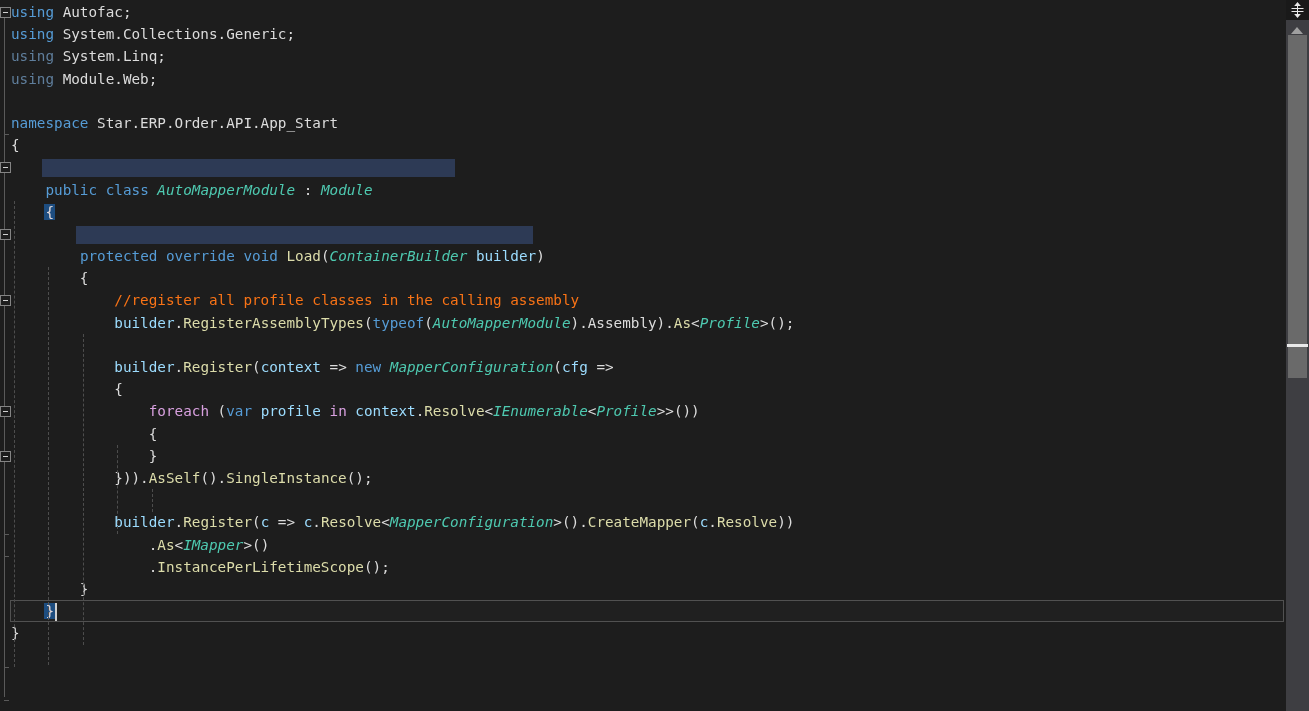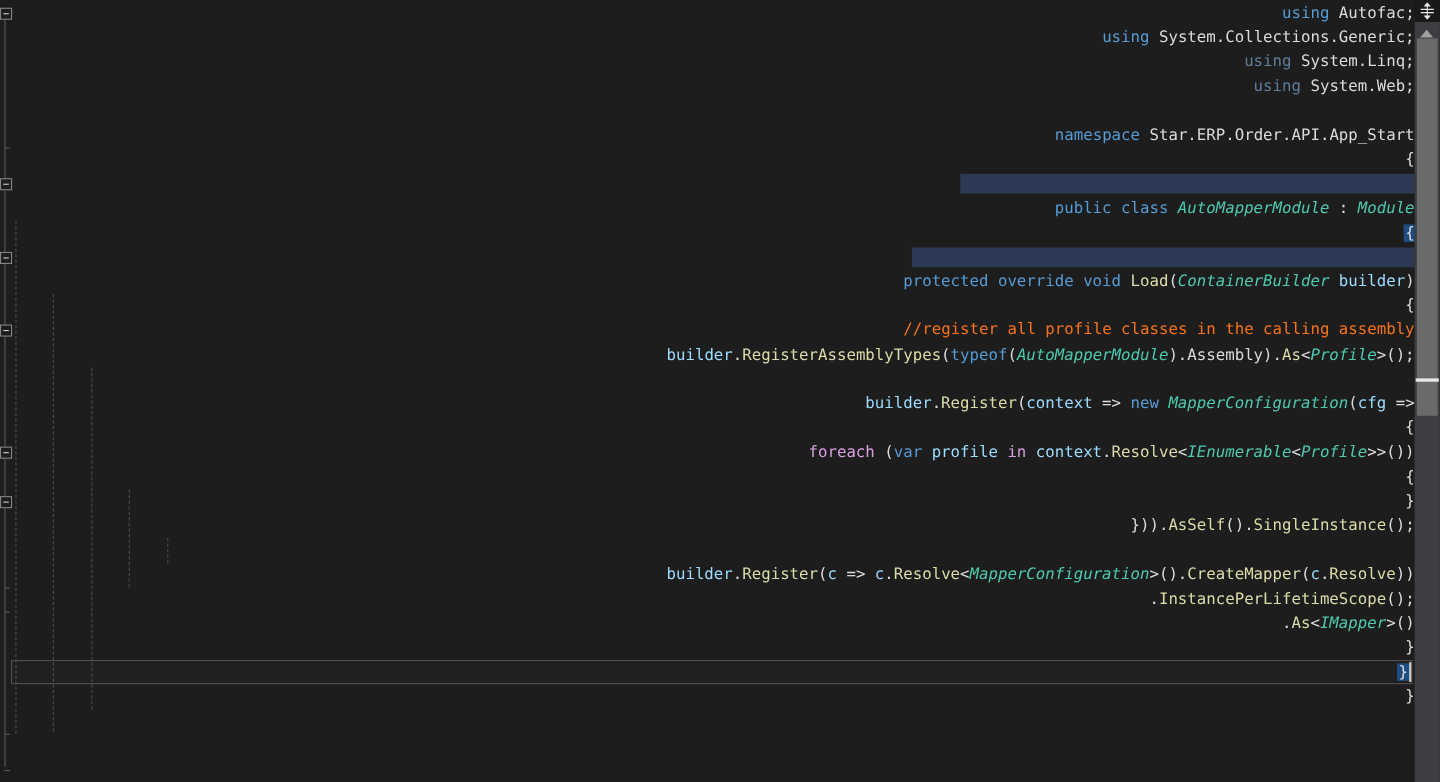--- a/index.html
+++ b/index.html
@@ -10,21 +10,20 @@
     overflow:hidden;
     font-family:"DejaVu Sans Mono","Liberation Mono",monospace;
     font-size:14.3px;
     color:#dcdcdc;
   }
   .code-area{position:absolute;left:0;top:1px;width:1286px;}
   .line{
     height:22.2px;line-height:22.2px;
     white-space:pre;
     padding-left:11px;
-    text-align:right;
   }
   .line.current{
     margin-left:10px;
     width:1274px;
     box-sizing:border-box;
     border:1px solid #515151;
     background:#202020;
     padding-left:0;
     line-height:20.2px;
   }
@@ -73,43 +72,43 @@
 </style>
 </head>
 <body>
 
 <div class="editor">
 
   <div class="code-area" id="code-area">
       <div class="line"><span class="tk-k">using</span><span class="tk-pl"> Autofac;</span></div>
       <div class="line"><span class="tk-k">using</span><span class="tk-pl"> System.Collections.Generic;</span></div>
       <div class="line"><span class="tk-kd">using</span><span class="tk-pl"> System.Linq;</span></div>
-      <div class="line"><span class="tk-kd">using</span><span class="tk-pl"> System.Web;</span></div>
+      <div class="line"><span class="tk-kd">using</span><span class="tk-pl"> Module.Web;</span></div>
       <div class="line"></div>
       <div class="line"><span class="tk-k">namespace</span><span class="tk-pl"> Star.ERP.Order.API.App_Start</span></div>
       <div class="line"><span class="tk-pl">{</span></div>
       <div class="line"><span class="selbar" style="margin-left: 31px; width: 413px;"></span></div>
       <div class="line"><span class="tk-pl">    </span><span class="tk-k">public</span><span class="tk-pl"> </span><span class="tk-k">class</span><span class="tk-pl"> </span><span class="tk-t">AutoMapperModule</span><span class="tk-pl"> : </span><span class="tk-t">Module</span></div>
       <div class="line"><span class="tk-pl">    </span><span class="tk-bh">{</span></div>
       <div class="line"><span class="selbar" style="margin-left: 65px; width: 457px;"></span></div>
       <div class="line"><span class="tk-pl">        </span><span class="tk-k">protected</span><span class="tk-pl"> </span><span class="tk-k">override</span><span class="tk-pl"> </span><span class="tk-k">void</span><span class="tk-pl"> </span><span class="tk-m">Load</span><span class="tk-pl">(</span><span class="tk-t">ContainerBuilder</span><span class="tk-pl"> </span><span class="tk-p">builder</span><span class="tk-pl">)</span></div>
       <div class="line"><span class="tk-pl">        {</span></div>
       <div class="line"><span class="tk-pl">            </span><span class="tk-cm">//register all profile classes in the calling assembly</span></div>
       <div class="line"><span class="tk-pl">            </span><span class="tk-p">builder</span><span class="tk-pl">.</span><span class="tk-m">RegisterAssemblyTypes</span><span class="tk-pl">(</span><span class="tk-k">typeof</span><span class="tk-pl">(</span><span class="tk-t">AutoMapperModule</span><span class="tk-pl">).Assembly).</span><span class="tk-m">As</span><span class="tk-pl">&lt;</span><span class="tk-t">Profile</span><span class="tk-pl">&gt;();</span></div>
       <div class="line"></div>
       <div class="line"><span class="tk-pl">            </span><span class="tk-p">builder</span><span class="tk-pl">.</span><span class="tk-m">Register</span><span class="tk-pl">(</span><span class="tk-p">context</span><span class="tk-pl"> =&gt; </span><span class="tk-k">new</span><span class="tk-pl"> </span><span class="tk-t">MapperConfiguration</span><span class="tk-pl">(</span><span class="tk-p">cfg</span><span class="tk-pl"> =&gt;</span></div>
       <div class="line"><span class="tk-pl">            {</span></div>
       <div class="line"><span class="tk-pl">                </span><span class="tk-ct">foreach</span><span class="tk-pl"> (</span><span class="tk-k">var</span><span class="tk-pl"> </span><span class="tk-p">profile</span><span class="tk-pl"> </span><span class="tk-ct">in</span><span class="tk-pl"> </span><span class="tk-p">context</span><span class="tk-pl">.</span><span class="tk-m">Resolve</span><span class="tk-pl">&lt;</span><span class="tk-t">IEnumerable</span><span class="tk-pl">&lt;</span><span class="tk-t">Profile</span><span class="tk-pl">&gt;&gt;())</span></div>
       <div class="line"><span class="tk-pl">                {</span></div>
       <div class="line"><span class="tk-pl">                }</span></div>
       <div class="line"><span class="tk-pl">            })).</span><span class="tk-m">AsSelf</span><span class="tk-pl">().</span><span class="tk-m">SingleInstance</span><span class="tk-pl">();</span></div>
       <div class="line"></div>
       <div class="line"><span class="tk-pl">            </span><span class="tk-p">builder</span><span class="tk-pl">.</span><span class="tk-m">Register</span><span class="tk-pl">(</span><span class="tk-p">c</span><span class="tk-pl"> =&gt; </span><span class="tk-p">c</span><span class="tk-pl">.</span><span class="tk-m">Resolve</span><span class="tk-pl">&lt;</span><span class="tk-t">MapperConfiguration</span><span class="tk-pl">&gt;().</span><span class="tk-m">CreateMapper</span><span class="tk-pl">(</span><span class="tk-p">c</span><span class="tk-pl">.</span><span class="tk-m">Resolve</span><span class="tk-pl">))</span></div>
+      <div class="line"><span class="tk-pl">                .</span><span class="tk-m">As</span><span class="tk-pl">&lt;</span><span class="tk-t">IMapper</span><span class="tk-pl">&gt;()</span></div>
       <div class="line"><span class="tk-pl">                .</span><span class="tk-m">InstancePerLifetimeScope</span><span class="tk-pl">();</span></div>
-      <div class="line"><span class="tk-pl">                .</span><span class="tk-m">As</span><span class="tk-pl">&lt;</span><span class="tk-t">IMapper</span><span class="tk-pl">&gt;()</span></div>
       <div class="line"><span class="tk-pl">        }</span></div>
       <div class="line current"><span class="tk-pl">    </span><span class="tk-bh">}</span><span class="caret"></span></div>
       <div class="line"><span class="tk-pl">}</span></div>
     </div>
 
   <div id="decorations">
       <div class="fold-line" style="top: 16px; height: 681px;"></div>
       <div class="fold-tick" style="top: 134px;"></div>
       <div class="fold-tick" style="top: 534px;"></div>
       <div class="fold-tick" style="top: 556px;"></div>

